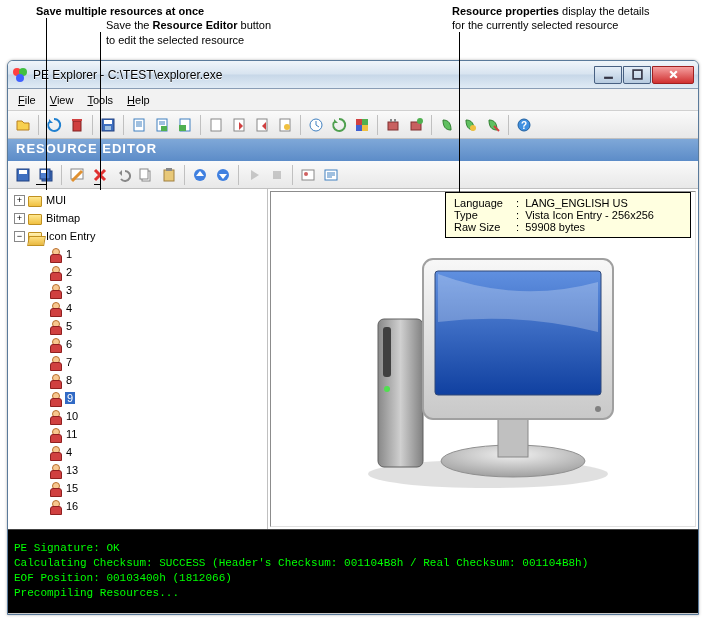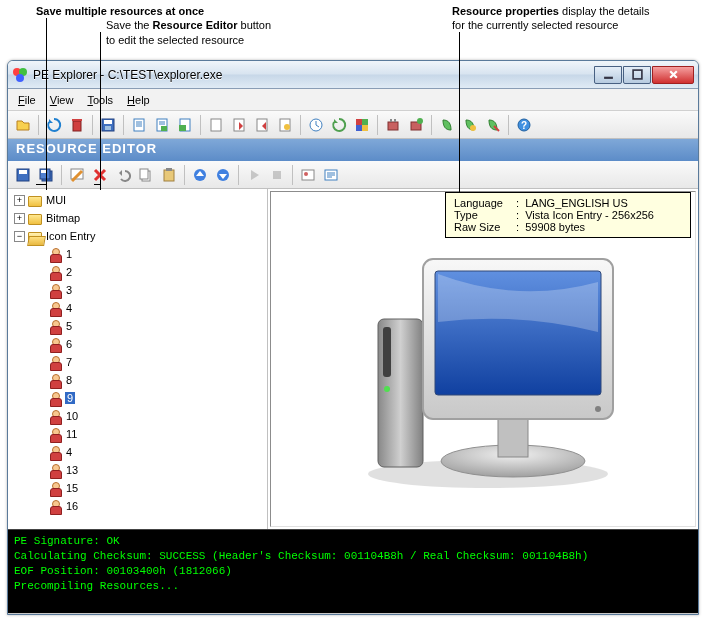--- a/index.html
+++ b/index.html
@@ -48,21 +48,21 @@
 .tree-label { padding: 0 1px; }
 .tree-children { padding-left: 20px; }
 
 .preview-panel { flex: 1; display: flex; flex-direction: column; }
 .properties-box { position: absolute; right: 15px; top: 192px; width: 246px; background: #ffffe0; border: 1px solid #000; padding: 4px 8px; font-size: 11px; z-index: 50; margin-left: 20px; }
 .properties-box .prop-row { display: flex; }
 .properties-box .prop-key { width: 62px; }
 .preview-area { flex: 1; background: #fff; border: 1px inset #e0e0e0; margin: 2px; display: flex; align-items: center; justify-content: center; overflow: hidden; }
 
 
-.console { height: 84px; background: #000; color: #00ff00; font-family: "Courier New", monospace; font-size: 11px; padding: 4px 6px; overflow: hidden; line-height: 1.35; border-top: 1px solid #444; }
+.console { height: 84px; background: #000; color: #00ff00; font-family: "Courier New", monospace; font-size: 11px; padding: 11px 6px; overflow: hidden; line-height: 1.35; border-top: 1px solid #444; }
 
 
 .statusbar { height: 20px; background: linear-gradient(#f4f4f4, #e4e4e4); border-top: 1px solid #c8c8c8; padding: 2px 6px; font-size: 11px; }
 
 
 .ico { width: 16px; height: 16px; display: inline-block; }
 .folder-closed { background: linear-gradient(#ffe890, #f0c040); border: 1px solid #c09020; border-radius: 1px; width: 14px; height: 11px; margin-top: 2px; }
 .folder-open { background: linear-gradient(#fff0b0, #f8d060); border: 1px solid #c09020; border-radius: 1px; width: 14px; height: 11px; margin-top: 2px; position: relative; }
 .folder-open::after { content:''; position:absolute; left:-1px; top:3px; width:15px; height:8px; background: linear-gradient(#ffe080,#e8b840); border:1px solid #c09020; transform: skewX(-10deg); }
 .person-icon { width: 14px; height: 14px; position: relative; }

